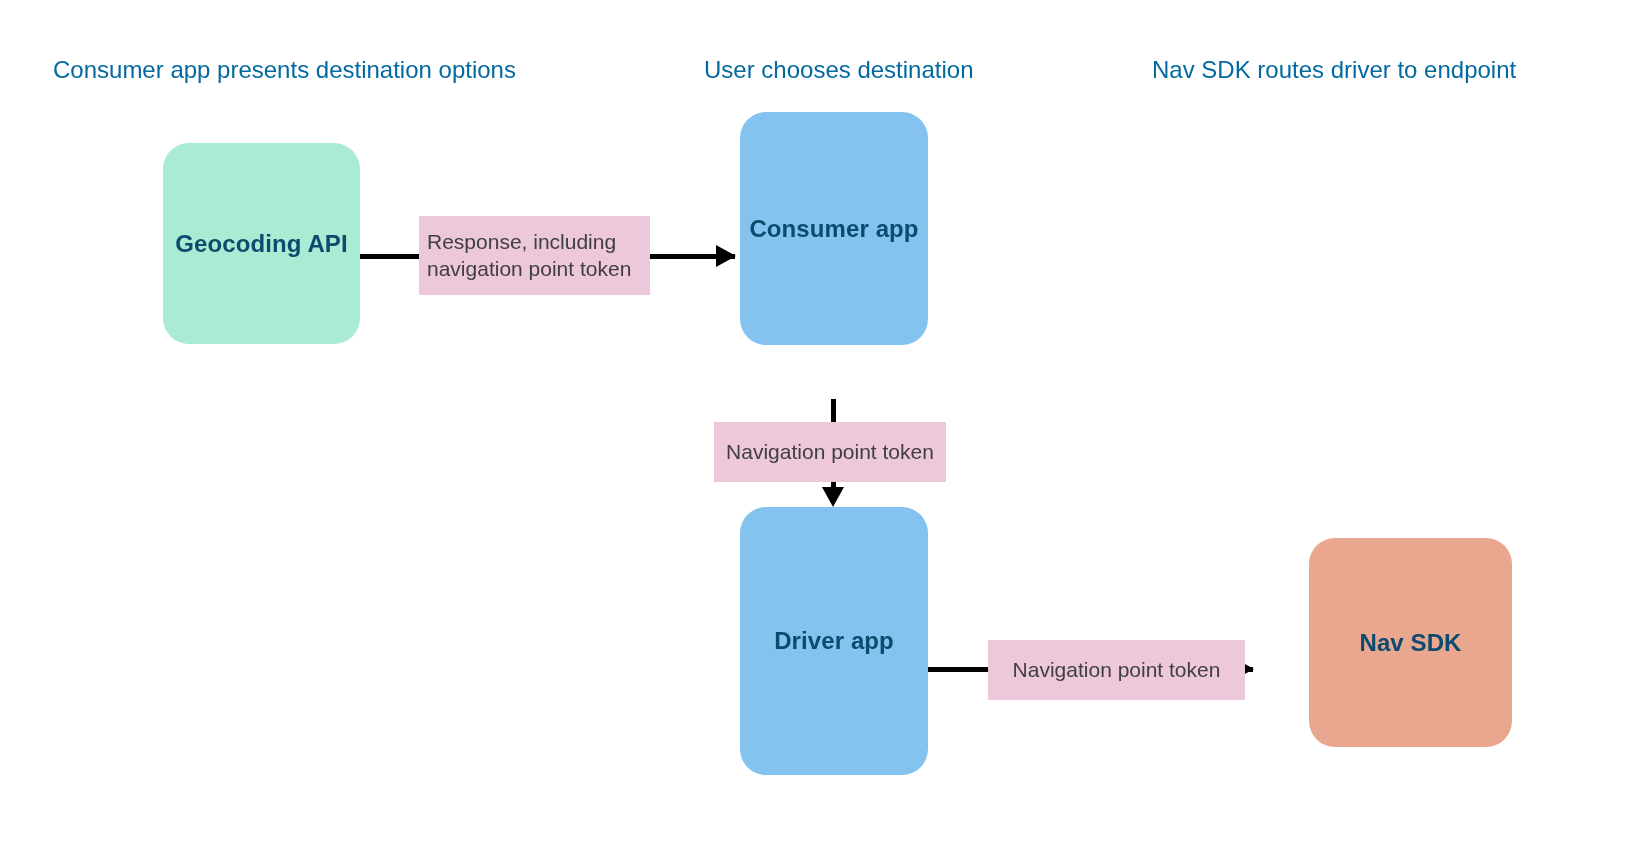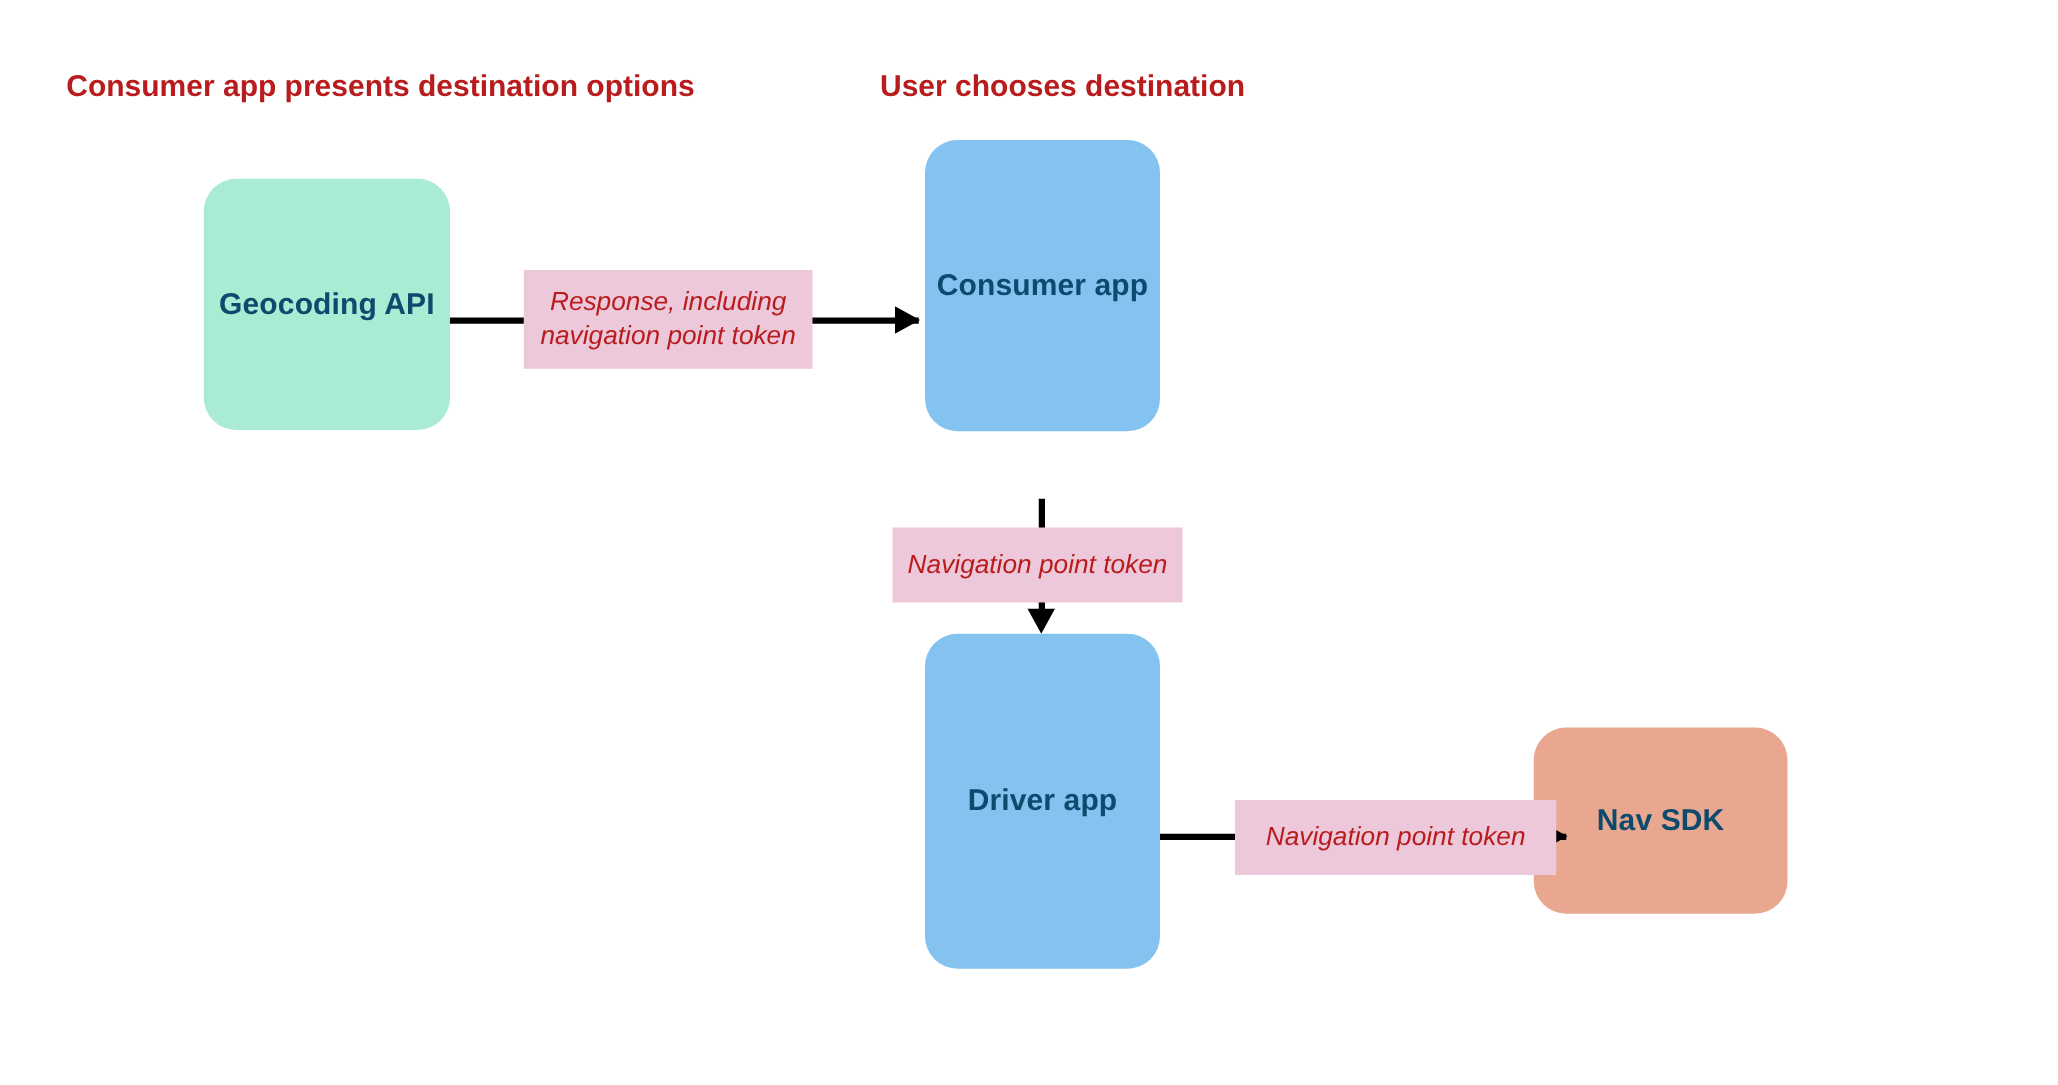--- a/index.html
+++ b/index.html
@@ -16,22 +16,22 @@
     width: 1646px;
     height: 868px;
     background: #ffffff;
     overflow: hidden;
   }
 
   
   .col-heading {
     position: absolute;
     font-size: 24px;
-    font-weight: 700;
-    color: #b91c1c;
+    font-weight: 400;
+    color: #0369a1;
     line-height: 1.2;
     white-space: nowrap;
   }
 
   
   .node {
     position: absolute;
     display: flex;
     align-items: center;
     justify-content: center;
@@ -58,25 +58,23 @@
     display: flex;
     align-items: center;
     justify-content: center;
     background: #edc7da;
     box-sizing: border-box;
     z-index: 3;
   }
   .edge-label-text {
     font-size: 21px;
     font-weight: 400;
-    color: #b91c1c;
-    text-align: center;
+    color: #404040;
     line-height: 1.25;
     padding: 0 8px;
-    font-style: italic;
   }
 
   
   .edge-line-h {
     position: absolute;
     height: 5px;
     background: #000000;
     z-index: 1;
   }
   .edge-line-v {
@@ -104,34 +102,35 @@
 </style>
 </head>
 <body>
 
 <div id="canvas">
 
   <div class="col-heading" style="left:53px; top:56px;">Consumer app presents destination options</div>
 
   <div class="col-heading" style="left:668px; top:56px;margin-left:36px;">User chooses destination</div>
 
+  <div class="col-heading" style="left:1152px; top:56px;">Nav SDK routes driver to endpoint</div>
 
   <div class="node node-geocoding" style="left:163px; top:143px; width:197px; height:201px;">
     <span class="node-label">Geocoding API</span>
   </div>
 
   <div class="node node-consumer" style="left:740px; top:112px; width:188px; height:233px;">
     <span class="node-label">Consumer app</span>
   </div>
 
   <div class="node node-driver" style="left:740px; top:507px; width:188px; height:268px;">
     <span class="node-label">Driver app</span>
   </div>
 
-  <div class="node node-navsdk" style="left:1227px; top:538px; width:203px; height:149px;margin-top:44px;">
+  <div class="node node-navsdk" style="left:1309px; top:538px; width:203px; height:209px;">
     <span class="node-label">Nav SDK</span>
   </div>
 
   <div class="edge-line-h" style="left:360px; top:254px; width:375px;"></div>
   <div class="arrowhead arrowhead-right" style="left:716px; top:245px;"></div>
   <div class="edge-label" style="left:419px; top:216px; width:231px; height:79px;">
     <span class="edge-label-text">Response, including navigation point token</span>
   </div>
 
   <div class="edge-line-v" style="left:831px; top:399px; height:95px;"></div>

